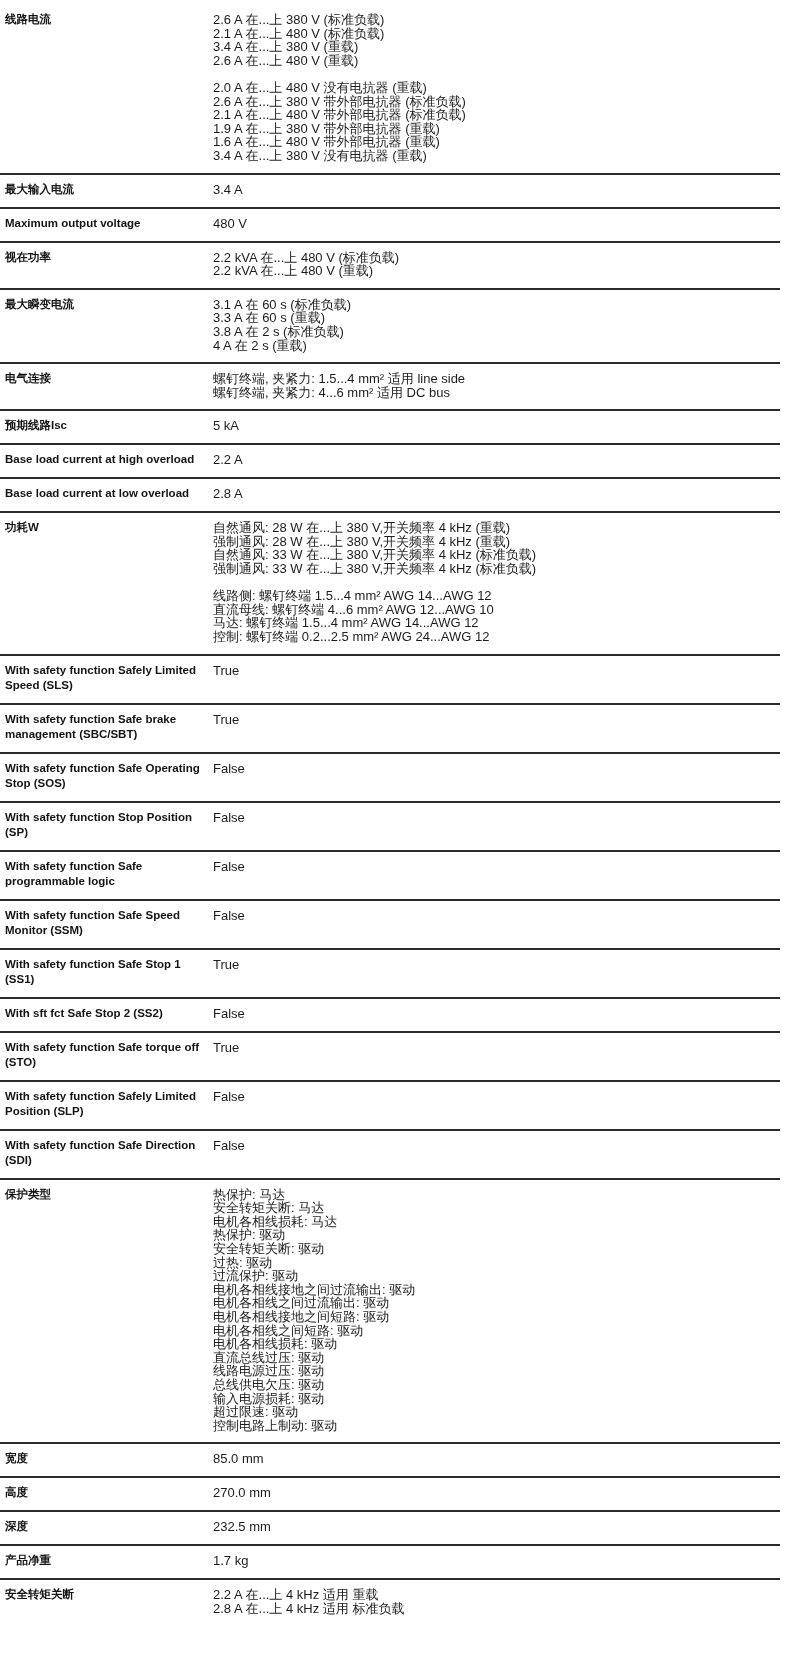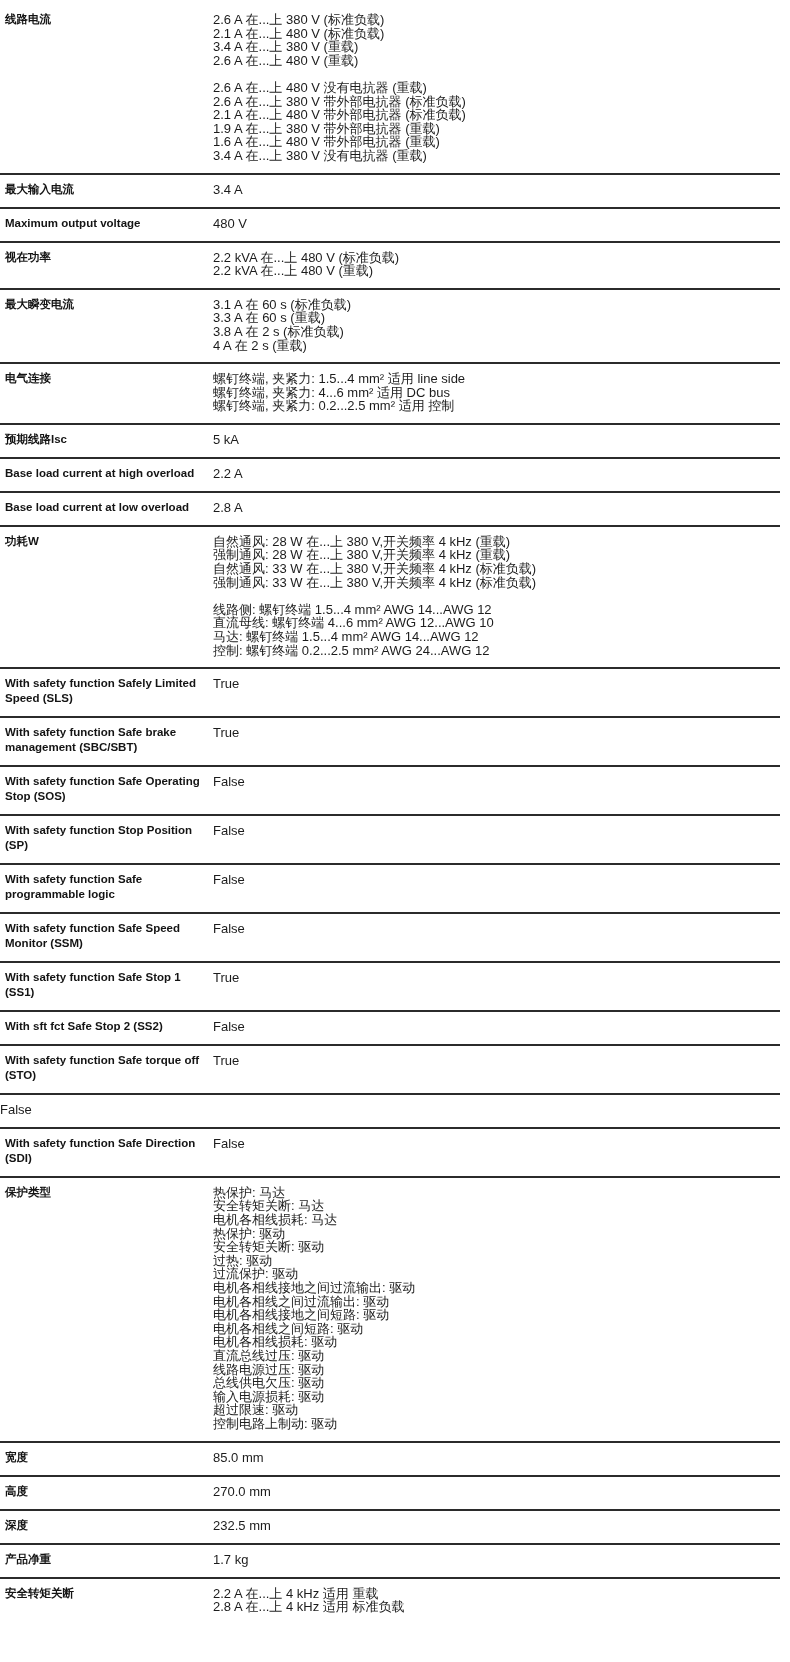--- a/index.html
+++ b/index.html
@@ -56,21 +56,21 @@
 
 <div class="spec-table">
   <div class="spec-row">
     <div class="spec-label">线路电流</div>
     <div class="spec-values">
         <div class="value-line">2.6 A 在...上 380 V (标准负载)</div>
         <div class="value-line">2.1 A 在...上 480 V (标准负载)</div>
         <div class="value-line">3.4 A 在...上 380 V (重载)</div>
         <div class="value-line">2.6 A 在...上 480 V (重载)</div>
         <div class="value-line"></div>
-        <div class="value-line">2.6 A 在...上 480 V 没有电抗器 (重载)</div>
+        <div class="value-line">2.0 A 在...上 480 V 没有电抗器 (重载)</div>
         <div class="value-line">2.6 A 在...上 380 V 带外部电抗器 (标准负载)</div>
         <div class="value-line">2.1 A 在...上 480 V 带外部电抗器 (标准负载)</div>
         <div class="value-line">1.9 A 在...上 380 V 带外部电抗器 (重载)</div>
         <div class="value-line">1.6 A 在...上 480 V 带外部电抗器 (重载)</div>
         <div class="value-line">3.4 A 在...上 380 V 没有电抗器 (重载)</div>
       </div>
   </div>
 
   <div class="spec-row">
     <div class="spec-label">最大输入电流</div>
@@ -102,21 +102,20 @@
         <div class="value-line">3.8 A 在 2 s (标准负载)</div>
         <div class="value-line">4 A 在 2 s (重载)</div>
       </div>
   </div>
 
   <div class="spec-row">
     <div class="spec-label">电气连接</div>
     <div class="spec-values">
         <div class="value-line">螺钉终端, 夹紧力: 1.5...4 mm² 适用 line side</div>
         <div class="value-line">螺钉终端, 夹紧力: 4...6 mm² 适用 DC bus</div>
-        <div class="value-line">螺钉终端, 夹紧力: 0.2...2.5 mm² 适用 控制</div>
       </div>
   </div>
 
   <div class="spec-row">
     <div class="spec-label">预期线路Isc</div>
     <div class="spec-values">
         <div class="value-line">5 kA</div>
       </div>
   </div>
 
@@ -206,20 +205,21 @@
   </div>
 
   <div class="spec-row">
     <div class="spec-label">With safety function Safe torque off (STO)</div>
     <div class="spec-values">
         <div class="value-line">True</div>
       </div>
   </div>
 
   <div class="spec-row">
+    <div class="spec-label">With safety function Safely Limited Position (SLP)</div>
     <div class="spec-values">
         <div class="value-line">False</div>
       </div>
   </div>
 
   <div class="spec-row">
     <div class="spec-label">With safety function Safe Direction (SDI)</div>
     <div class="spec-values">
         <div class="value-line">False</div>
       </div>

